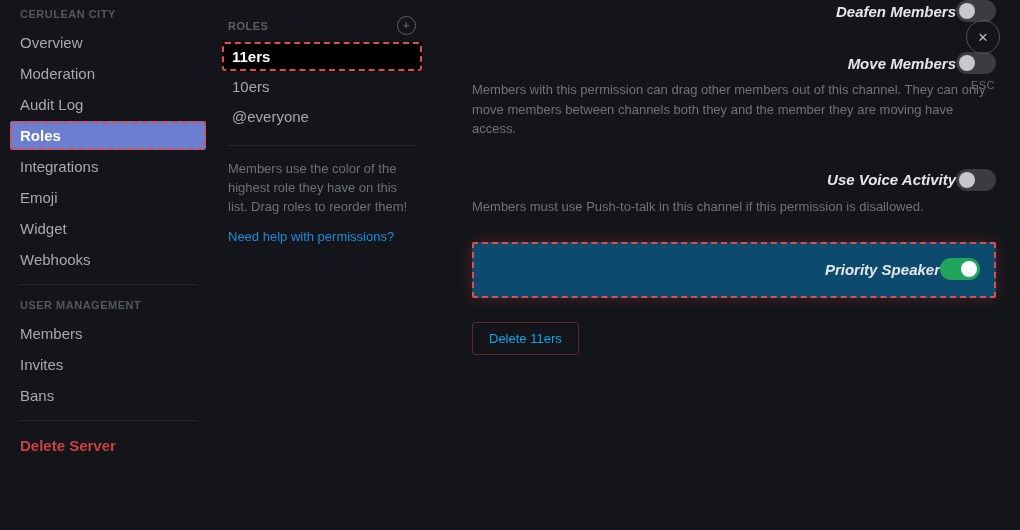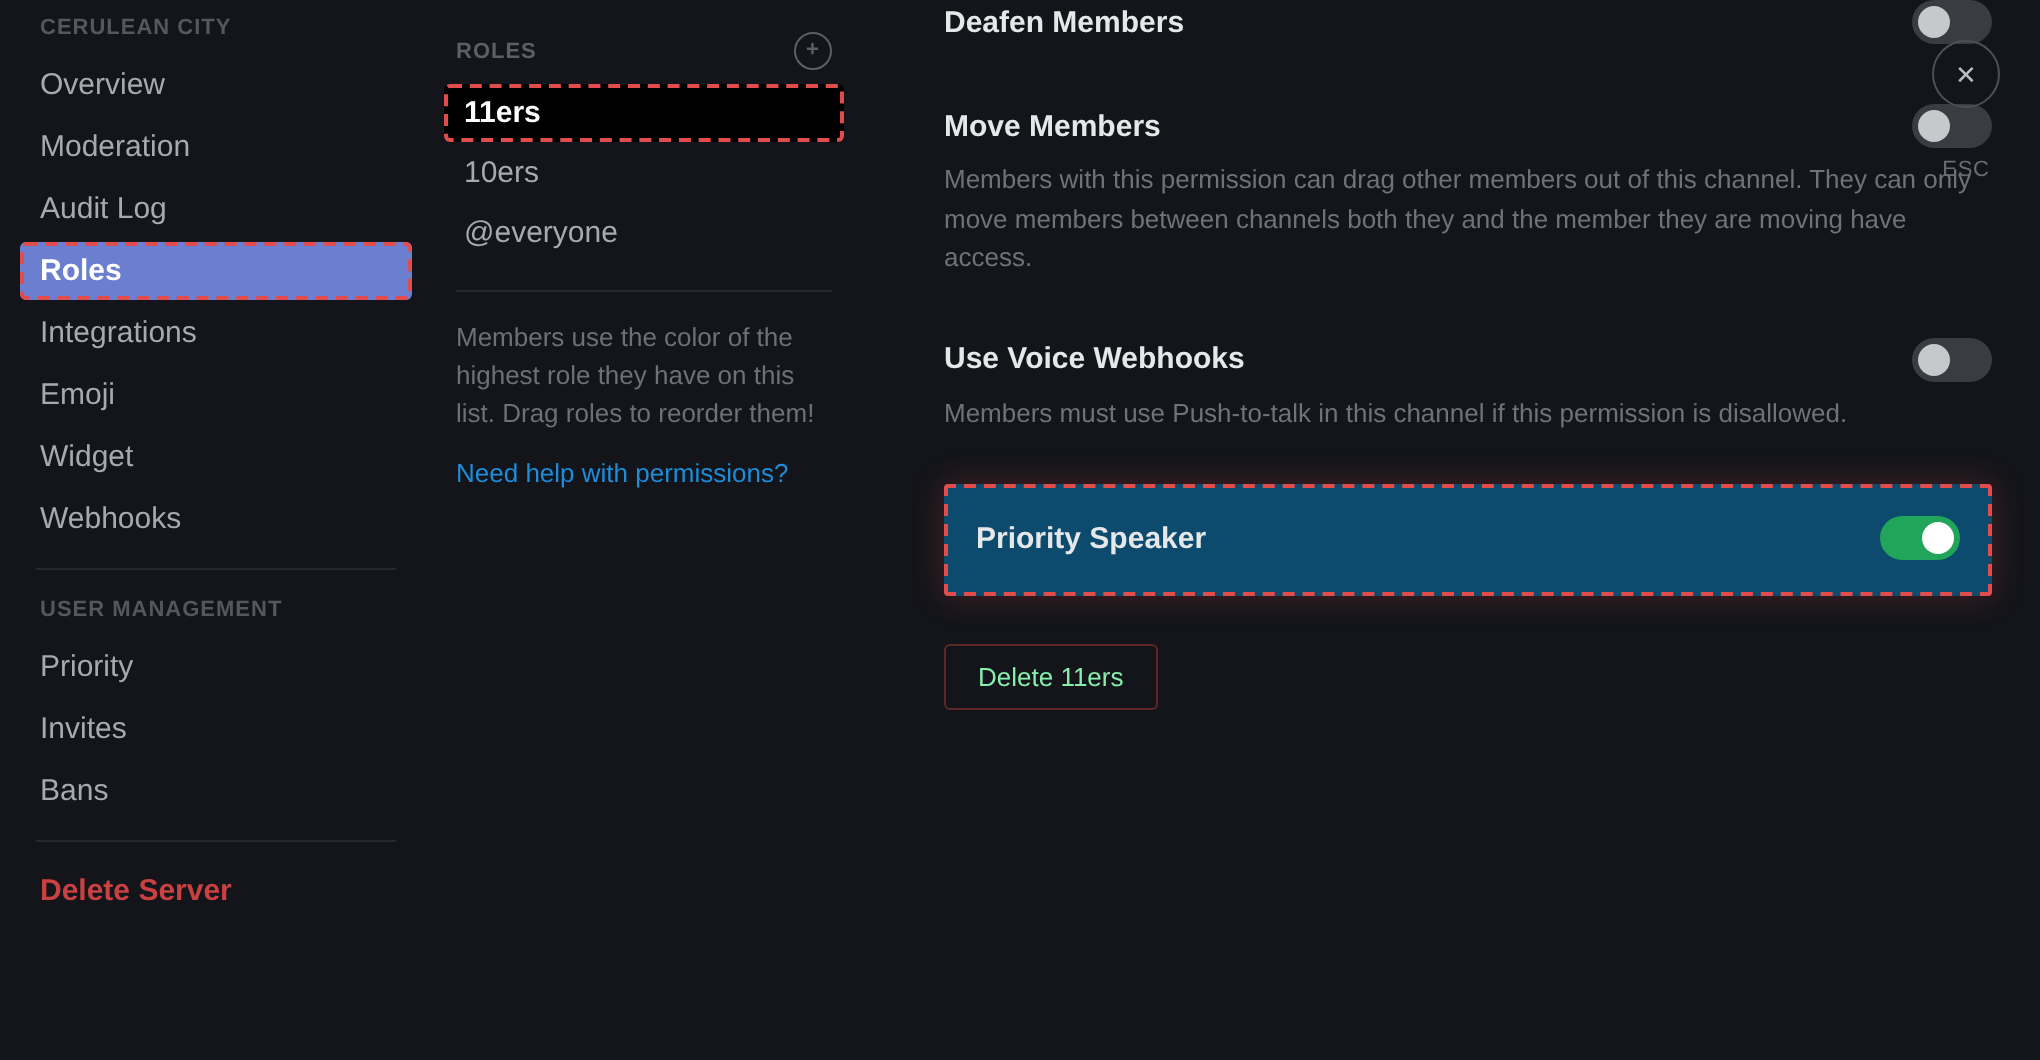--- a/index.html
+++ b/index.html
@@ -16,32 +16,32 @@
   .roles-header{display:flex;align-items:center;justify-content:space-between;padding:0 6px 6px;color:#5c5f66;font-size:11px;font-weight:700;letter-spacing:.5px;}
   .plus-circle{width:17px;height:17px;border-radius:50%;border:1px solid #5c5f66;display:flex;align-items:center;justify-content:center;font-size:11px;color:#5c5f66;line-height:1;}
   .role-item{font-size:15px;color:#a6a9ae;padding:6px 10px;border-radius:3px;margin:1px 0;cursor:pointer;}
   .role-item.selected{background:#000000;color:#fff;font-weight:700;outline:2px dashed #e24c4c;outline-offset:-2px;}
   .roles-divider{border:none;border-top:1px solid #26272c;margin:14px 6px;}
   .roles-help{font-size:13px;color:#6d7076;line-height:1.45;padding:0 6px;}
   .roles-link{color:#1d8cd9;font-size:13px;padding:12px 6px 0;display:block;cursor:pointer;}
   
   .perm-col{flex:1;padding:0 24px 20px 40px;box-sizing:border-box;overflow:hidden;}
   .perm-block{padding:12px 0 18px;}
-  .perm-head{display:flex;align-items:center;justify-content:space-between;}
+  .perm-head{display:flex;align-items:center;justify-content:flex-end;font-style:italic;}
   .perm-title{font-size:15px;font-weight:600;color:#e6e7e8;}
   .perm-desc{font-size:13px;color:#6f7278;line-height:1.5;margin-top:6px;max-width:520px;}
   .toggle{width:40px;height:22px;border-radius:11px;position:relative;flex:0 0 40px;cursor:pointer;}
   .toggle .knob{width:16px;height:16px;border-radius:50%;position:absolute;top:3px;}
   .toggle.off{background:#3a3c42;}
   .toggle.off .knob{left:3px;background:#c6c8cc;}
   .toggle.on{background:#21a55a;}
   .toggle.on .knob{right:3px;background:#fff;}
   .priority-box{background:#0c4a6e;border:2px dashed #e24c4c;border-radius:2px;padding:14px 14px 16px;margin-top:8px;box-shadow:0 0 16px rgba(226,76,76,0.25);}
   .priority-box .perm-desc{color:#9fa2a8;max-width:none;}
-  .delete-role{display:inline-block;margin-top:24px;padding:8px 16px;border:1px solid #5d2727;color:#86efac;font-size:13px;border-radius:3px;cursor:pointer;}
+  .delete-role{display:inline-block;margin-top:24px;padding:8px 16px;border:1px solid #5d2727;color:#0ea5e9;font-size:13px;border-radius:3px;cursor:pointer;}
   
   .close-area{position:absolute;top:20px;right:20px;display:flex;flex-direction:column;align-items:center;gap:6px;}
   .close-circle{width:32px;height:32px;border-radius:50%;border:1px solid #4e5056;display:flex;align-items:center;justify-content:center;color:#babcc0;font-size:13px;cursor:pointer;}
   .esc-label{font-size:11px;color:#6a6d73;letter-spacing:.4px;margin-top:19px;}
 </style>
 </head>
 <body>
 
 <div class="app">
 
@@ -50,21 +50,21 @@
     <div class="side-item">Overview</div>
     <div class="side-item">Moderation</div>
     <div class="side-item">Audit Log</div>
     <div class="side-item selected">Roles</div>
     <div class="side-item">Integrations</div>
     <div class="side-item">Emoji</div>
     <div class="side-item">Widget</div>
     <div class="side-item">Webhooks</div>
     <hr class="side-divider">
     <div class="cat-header">USER MANAGEMENT</div>
-    <div class="side-item">Priority</div>
+    <div class="side-item">Members</div>
     <div class="side-item">Invites</div>
     <div class="side-item">Bans</div>
     <hr class="side-divider">
     <div class="side-item delete-server">Delete Server</div>
   </div>
 
   <div class="roles-col">
     <div class="roles-header">
       <span>ROLES</span>
       <span class="plus-circle">
@@ -95,21 +95,21 @@
         <div class="perm-title">Move Members</div>
         <div class="toggle off">
             <div class="knob"></div>
           </div>
       </div>
       <div class="perm-desc">Members with this permission can drag other members out of this channel. They can only move members between channels both they and the member they are moving have access.</div>
     </div>
 
     <div class="perm-block">
       <div class="perm-head">
-        <div class="perm-title">Use Voice Webhooks</div>
+        <div class="perm-title">Use Voice Activity</div>
         <div class="toggle off">
             <div class="knob"></div>
           </div>
       </div>
       <div class="perm-desc">Members must use Push-to-talk in this channel if this permission is disallowed.</div>
     </div>
 
     <div class="priority-box">
       <div class="perm-head">
         <div class="perm-title">Priority Speaker</div>

